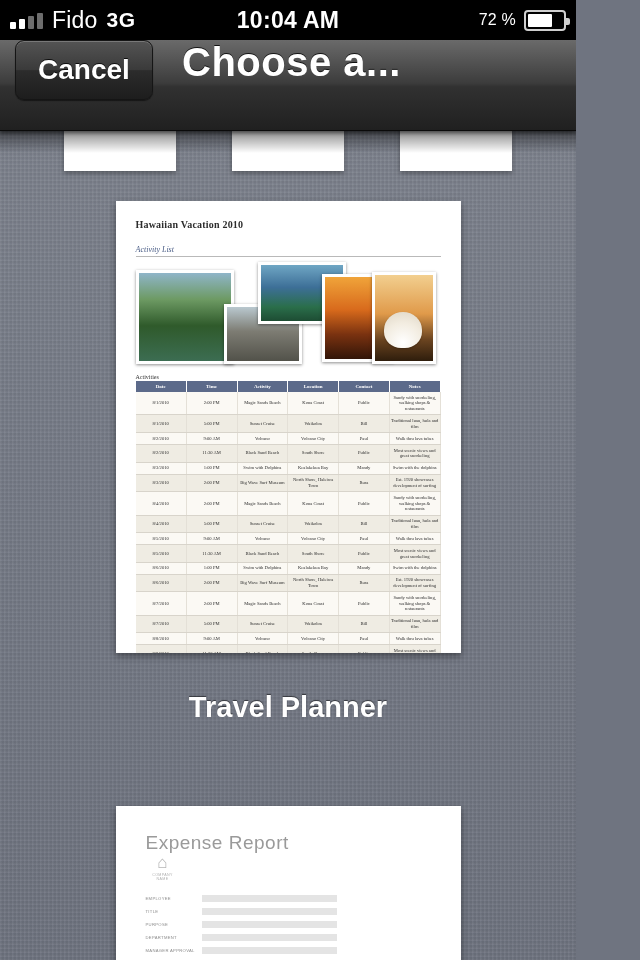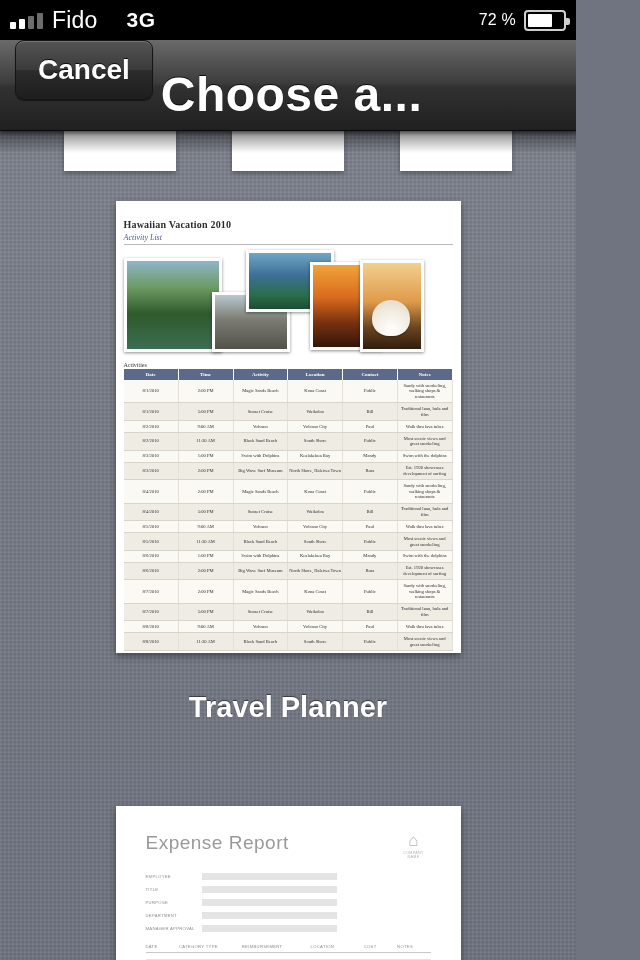--- a/index.html
+++ b/index.html
@@ -55,21 +55,20 @@
   .signal i:nth-child(4) { height: 16px; background: #6d6d6d; }
   .signal i:nth-child(5) { height: 19px; background: #6d6d6d; display:none; }
   .carrier {
     font-size: 23px;
     letter-spacing: 0.2px;
   }
   .network {
     font-size: 21px;
     font-weight: bold;
     letter-spacing: 0.5px;
-    margin-left: 20px;
   }
   .status-time {
     position: absolute;
     left: 0; right: 0;
     text-align: center;
     font-size: 23px;
     font-weight: bold;
     letter-spacing: 0.3px;
     pointer-events: none;
   }
@@ -122,26 +121,25 @@
     box-shadow: 0 2px 4px rgba(0,0,0,0.5);
     display: flex;
     align-items: flex-start;
     z-index: 5;
   }
   .nav-title {
     position: absolute;
     left: 7px; right: 0;
     text-align: center;
     color: #fff;
-    font-size: 48px;
+    font-size: 40px;
     font-weight: bold;
     letter-spacing: 0.5px;
     text-shadow: 0 -1px 0 rgba(0,0,0,0.8);
     pointer-events: none;
-    margin-top: 27px;
   }
   .cancel-btn {
     margin-left: 15px;
     padding: 13px 22px;
     background: linear-gradient(to bottom, #545454 0%, #3a3a3a 50%, #2c2c2c 51%, #1d1d1d 100%);
     border: 1px solid #151515;
     border-radius: 9px;
     color: #fff;
     font-size: 28px;
     font-weight: bold;
@@ -203,34 +201,34 @@
   }
 
   
   .page {
     width: 345px;
     background: #fff;
     box-shadow: 0 3px 7px rgba(0,0,0,0.4);
     position: relative;
     overflow: hidden;
   }
-  .page-travel { height: 452px; padding: 18px 8px; box-sizing: border-box; }
+  .page-travel { height: 452px; padding: 18px 20px; box-sizing: border-box; }
   .tp-title {
     font-family: "Liberation Serif", serif;
     font-size: 10px;
     font-weight: bold;
     color: #2c2c2c;
     letter-spacing: 0.2px;
   }
   .tp-sub {
     font-family: "Liberation Serif", serif;
     font-size: 8px;
     font-style: italic;
     color: #4a5d86;
-    margin-top: 3px;
+    margin-top: 15px;
   }
   .tp-rule { height: 1px; background: #b9b9b9; margin-top: 2px; }
 
   .collage {
     position: relative;
     height: 108px;
     margin-top: 5px;
   }
   .photo {
     position: absolute;
@@ -289,21 +287,21 @@
     line-height: 1.25;
   }
   table.tp tbody tr:nth-child(even) td { background: #efece3; }
 
   
   .page-expense {
     height: 240px;
     padding: 26px 30px;
     box-sizing: border-box;
   }
-  .er-head { display: flex; justify-content: space-between; align-items: flex-start; }
+  .er-head { display: flex; justify-content: space-between; align-items: flex-start; flex-direction: column; }
   .er-title {
     font-size: 19px;
     color: #9a9a9a;
     letter-spacing: 0.5px;
   }
   .er-logo {
     width: 34px;
     text-align: center;
   }
   .er-logo .glyph { font-size: 17px; color: #b6b6b6; line-height: 1; }
@@ -336,20 +334,21 @@
     <div class="status-left">
       <span class="signal">
         <i></i>
           <i></i>
           <i></i>
           <i></i>
       </span>
       <span class="carrier">Fido</span>
       <span class="network">3G</span>
     </div>
+    <div class="status-time">10:04 AM</div>
     <div class="status-right">
       <span class="battery-pct">72 %</span>
       <span class="battery">
           <span class="fill"></span>
         </span>
     </div>
   </div>
 
   <div class="nav-bar">
     <div class="cancel-btn">Cancel</div>

